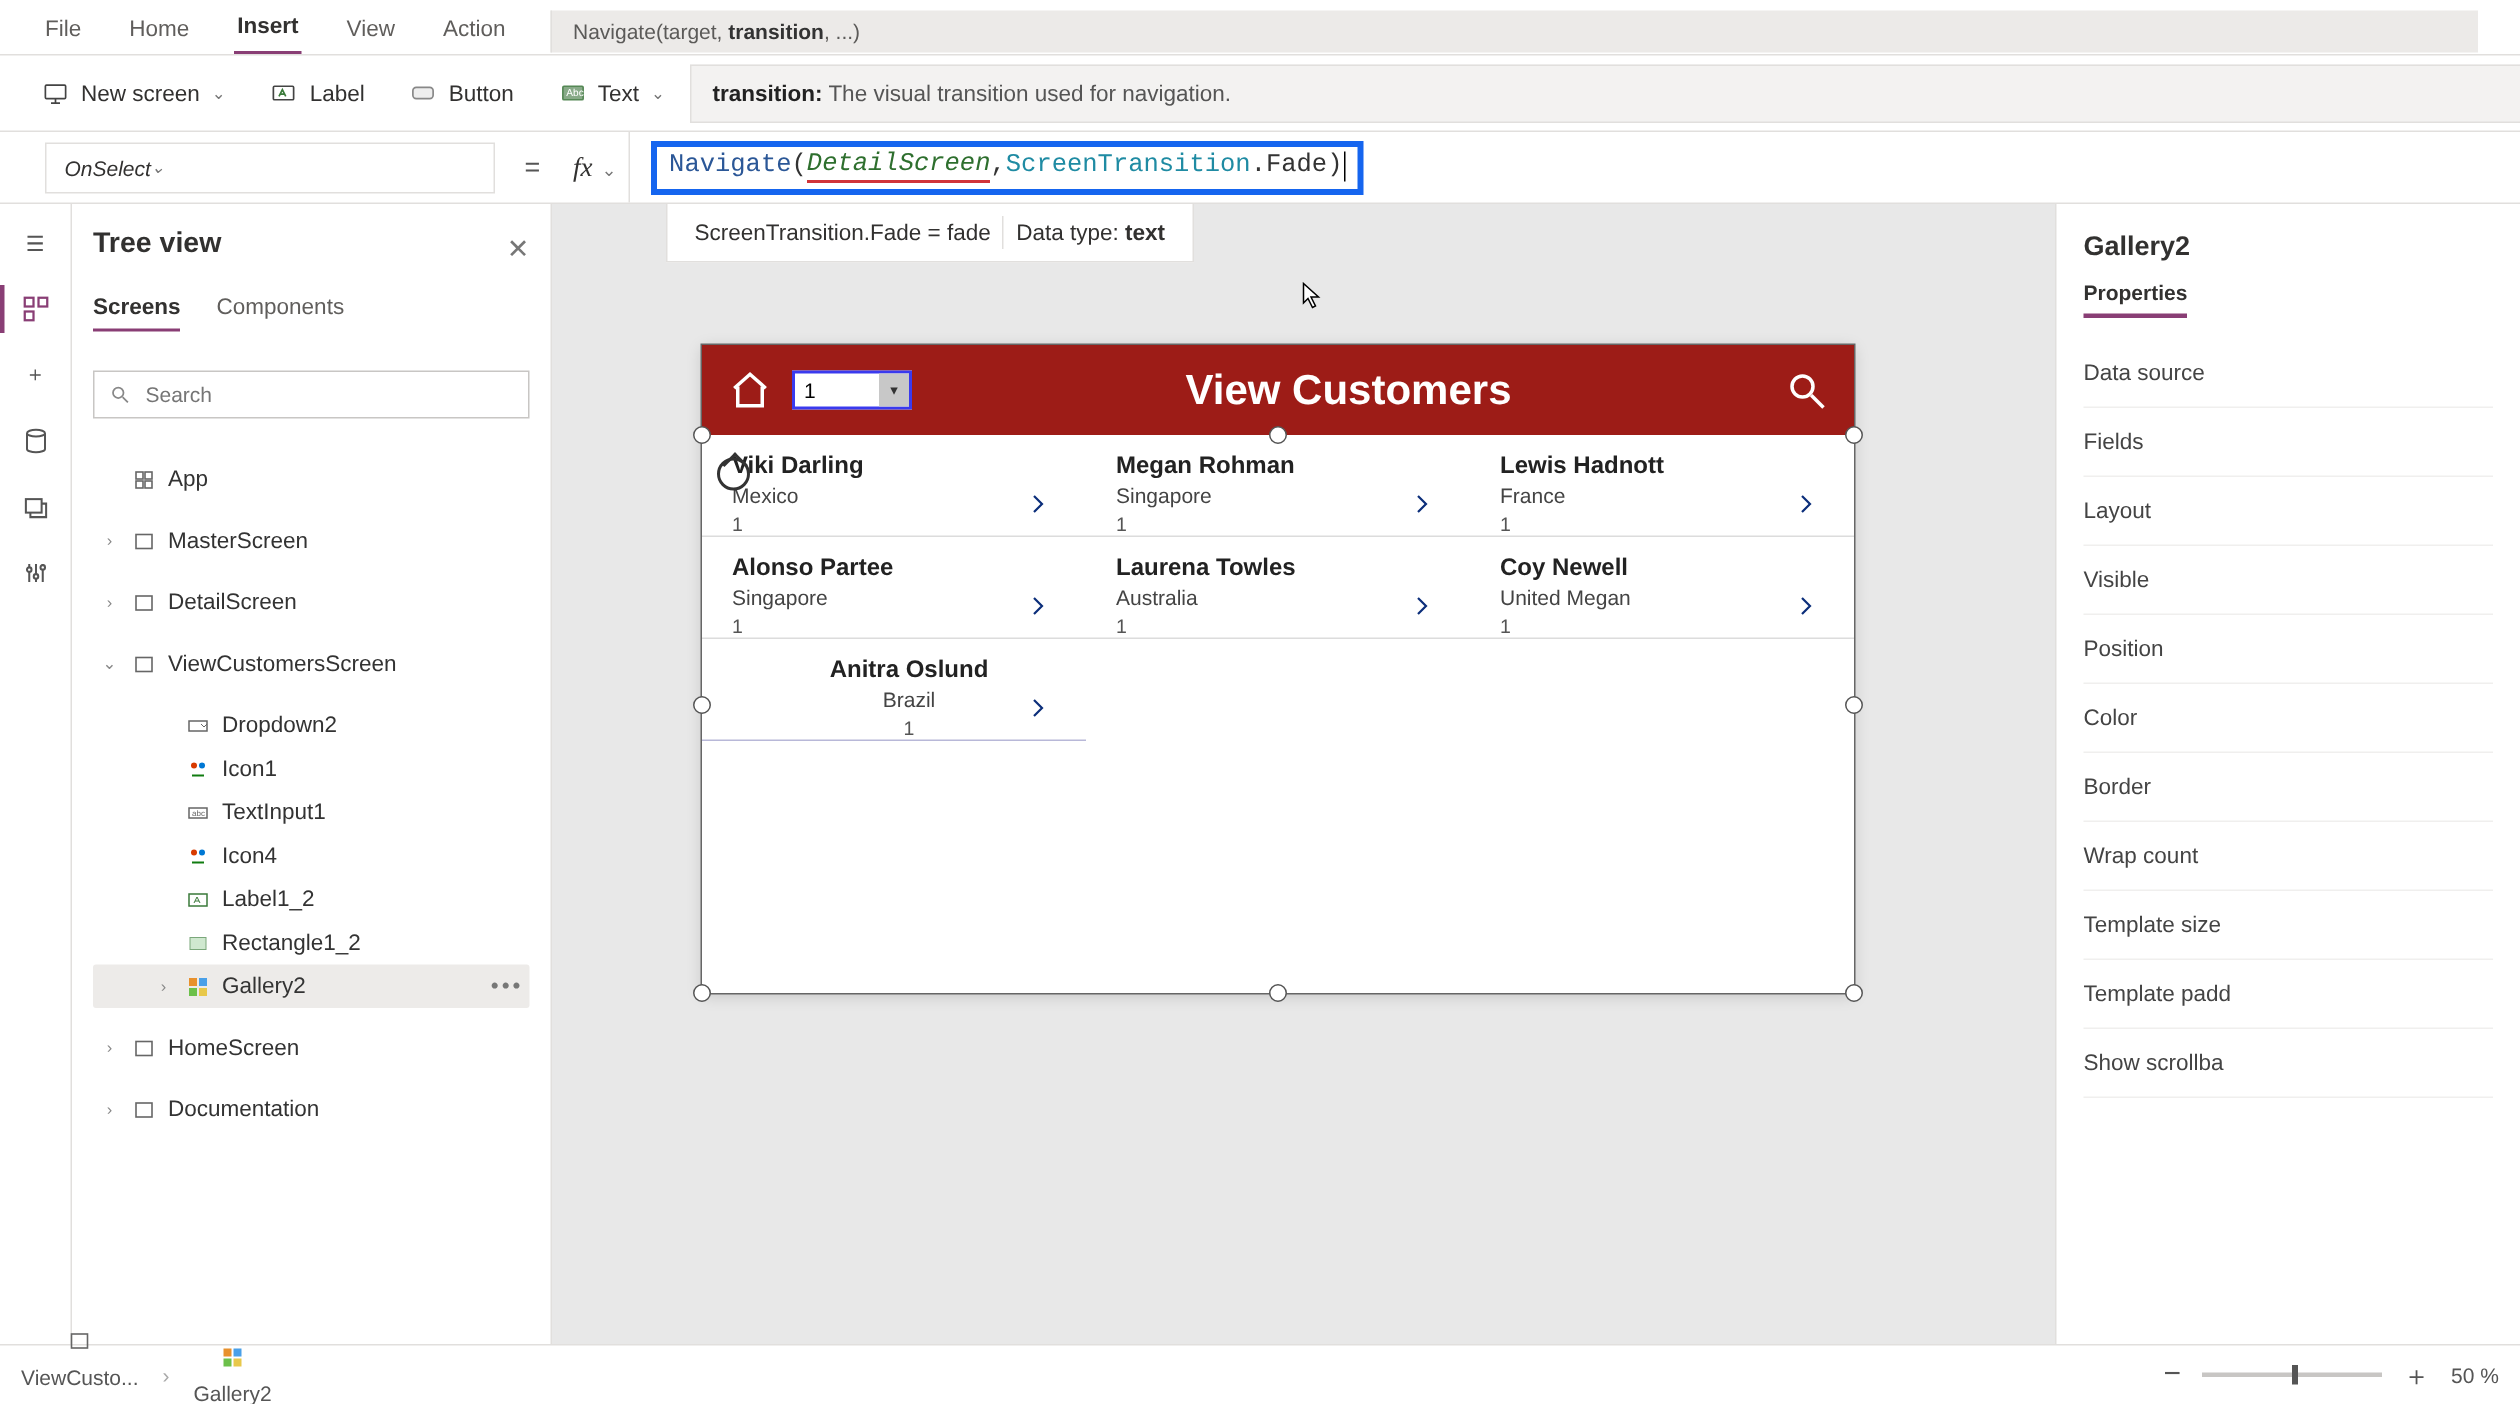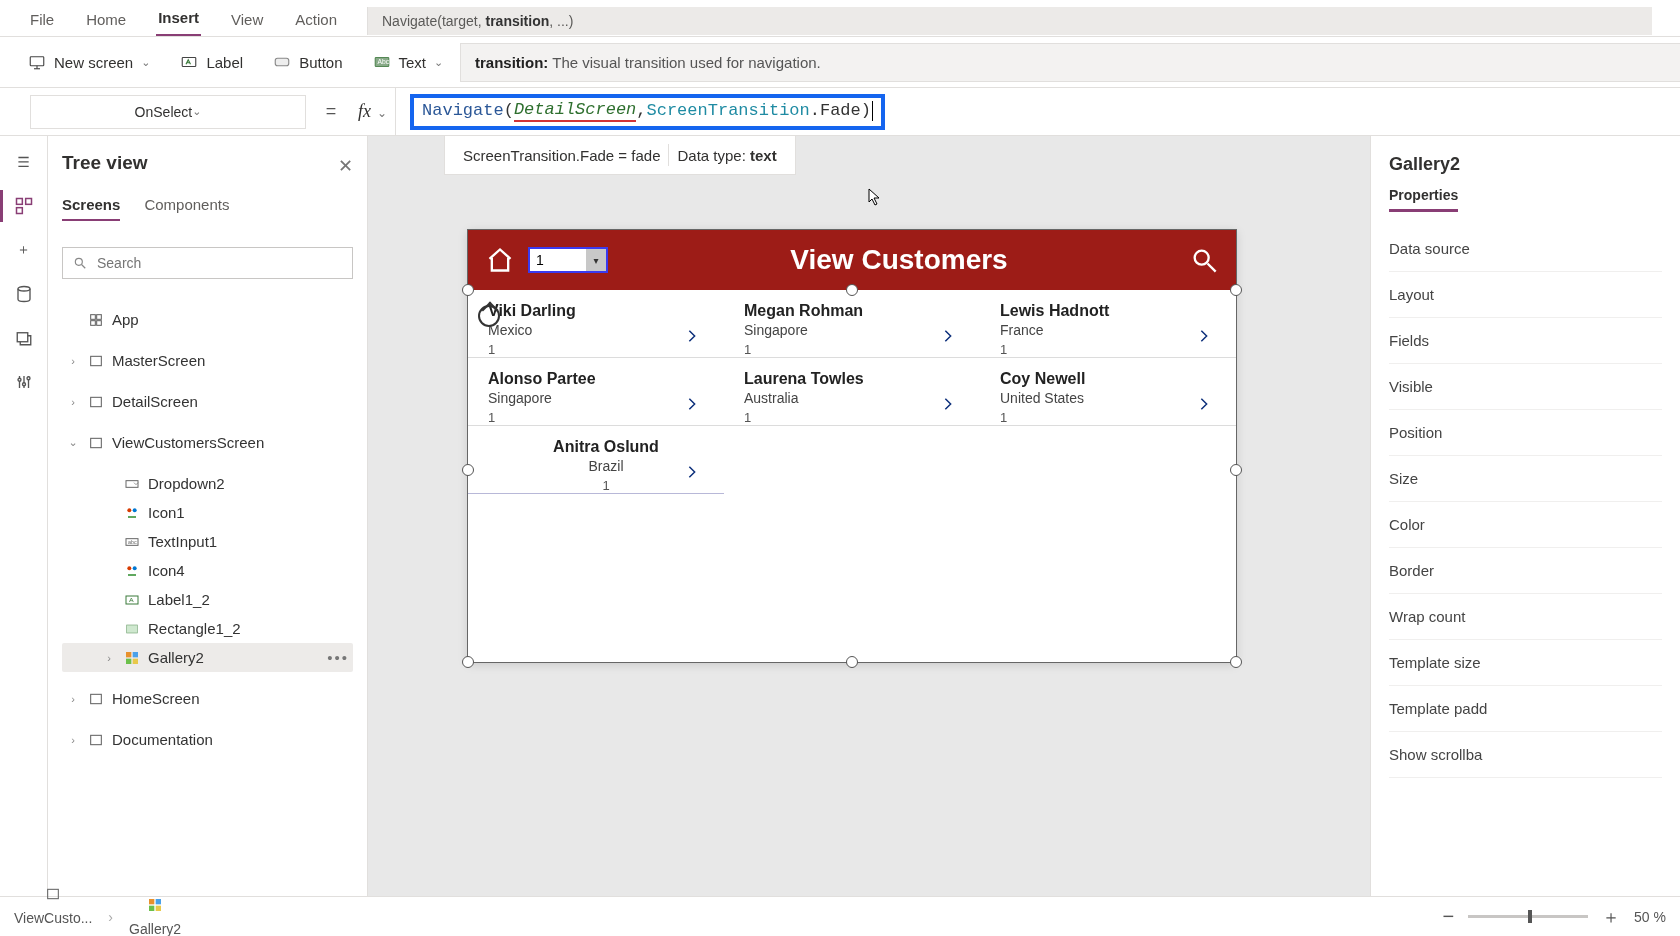--- a/index.html
+++ b/index.html
@@ -30,21 +30,21 @@
 
   
   .ribbon { display:flex; align-items:center; gap:30px; padding:10px 28px; border-top:1px solid var(--border); border-bottom:1px solid var(--border); height:52px; background:#fff; position:relative; }
   .ribbon-btn { display:flex; align-items:center; gap:8px; color:var(--text); font-size:15px; cursor:pointer; }
   .ribbon-btn svg, .ribbon-btn .ico { width:18px; height:18px; stroke:#444; fill:none; stroke-width:1.5; }
   .ribbon-tooltip { position:absolute; left:460px; top:6px; right:-10px; background:#f3f2f1; padding:10px 14px; font-size:15px; color:#555; border:1px solid #e1dfdd; }
   .ribbon-tooltip strong { color:#222; }
 
   
   .formula-row { display:flex; align-items:center; height:48px; border-bottom:1px solid var(--border); }
-  .prop-select { width:276px; margin:0 6px 0 30px; border:1px solid var(--border); height:34px; display:flex; align-items:center; padding:0 12px; justify-content:center;}
+  .prop-select { width:300px; margin:0 6px 0 30px; border:1px solid var(--border); height:34px; display:flex; align-items:center; padding:0 12px; justify-content:flex-start;font-style:italic;}
   .equals { width:38px; text-align:center; font-size:18px; color:#555; }
   .fx-label { padding:0 8px; font-style:italic; font-family: "Segoe UI", serif; font-size:18px; position:relative; }
   .fx-label::after { content:"⌄"; font-style:normal; font-size:12px; margin-left:6px; color:#777; }
   .fx-text { flex:1; height:100%; display:flex; align-items:center; border-left:1px solid var(--border); padding-left:14px; font-family: Consolas, "Courier New", monospace; font-size:17px; position:relative;}
   .fx-highlight { border:4px solid #1565ef; padding:2px 8px 4px 8px; display:inline-flex; align-items:center; }
   .tok-fn { color:#2b5797; }
   .tok-arg1 { color:#2e6f2e; font-style:italic; border-bottom:2px solid #d13438; padding-bottom:1px; }
   .tok-arg2 { color:#1f8ba3; }
   .tok-sym { color:#333; }
   .caret { display:inline-block; width:1px; height:20px; background:#000; margin-left:1px; vertical-align:middle; }
@@ -425,21 +425,21 @@
           <div class="cell">
     <div class="name">Laurena  Towles</div>
     <div class="sub">Australia</div>
     <div class="num">1</div>
     <div class="chev"><svg viewBox="0 0 24 24">
                 <polyline points="8,4 16,12 8,20"></polyline>
               </svg></div>
           </div>
           <div class="cell">
     <div class="name">Coy  Newell</div>
-    <div class="sub">United States</div>
+    <div class="sub">United Megan</div>
     <div class="num">1</div>
     <div class="chev"><svg viewBox="0 0 24 24">
                 <polyline points="8,4 16,12 8,20"></polyline>
               </svg></div>
           </div>
           <div class="cell last-row">
     <div class="name">Anitra  Oslund</div>
     <div class="sub">Brazil</div>
     <div class="num">1</div>
     <div class="chev"><svg viewBox="0 0 24 24">
@@ -461,25 +461,24 @@
     </div>
   </div>
 
   <div class="props">
     <h3>Gallery2</h3>
     <div class="props-tabs">
       <span class="props-tab">Properties</span>
     </div>
     <div id="prop-rows">
         <div class="prop-row">Data source</div>
+        <div class="prop-row">Fields</div>
         <div class="prop-row">Layout</div>
-        <div class="prop-row">Fields</div>
         <div class="prop-row">Visible</div>
         <div class="prop-row">Position</div>
-        <div class="prop-row">Size</div>
         <div class="prop-row">Color</div>
         <div class="prop-row">Border</div>
         <div class="prop-row">Wrap count</div>
         <div class="prop-row">Template size</div>
         <div class="prop-row">Template padd</div>
         <div class="prop-row">Show scrollba</div>
       </div>
   </div>
 
 </div>

